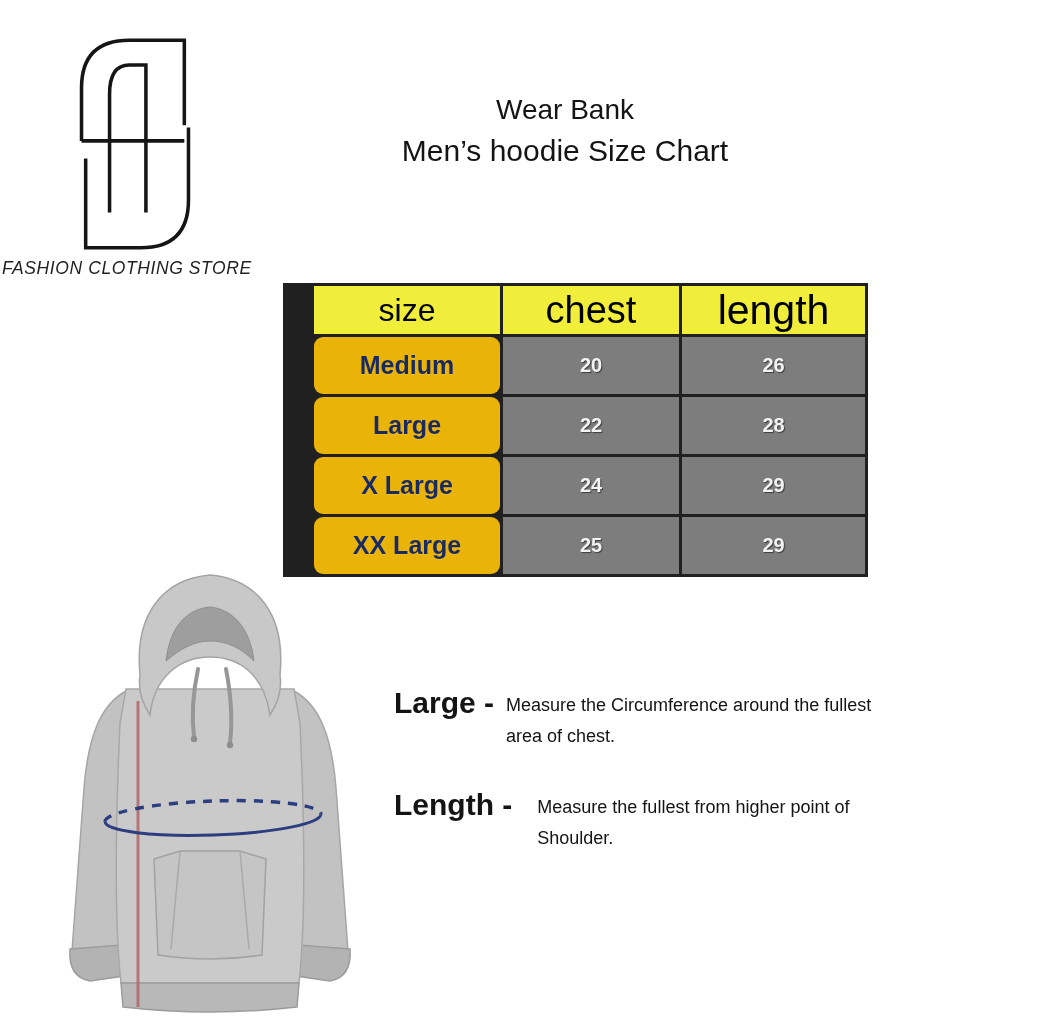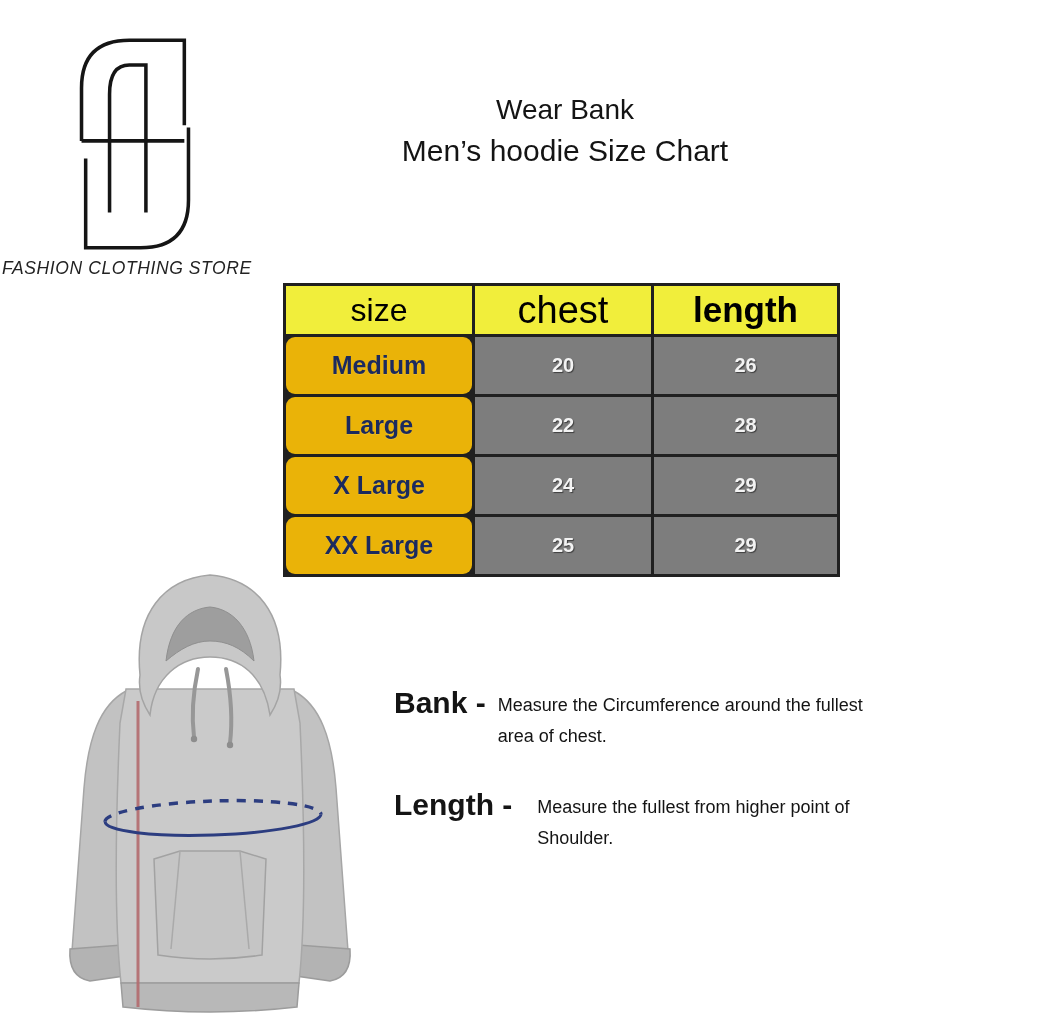--- a/index.html
+++ b/index.html
@@ -31,29 +31,30 @@
 
   
   .size-table {
     left: 283px; top: 283px;
     display: grid;
     grid-template-columns: 186px 176px 183px;
     grid-template-rows: 48px 57px 57px 57px 57px;
     gap: 3px;
     background: #202020;
     border: 3px solid #202020;
+    padding-left: 28px;
   }
   .cell {
     display: flex; align-items: center; justify-content: center;
     overflow: hidden;
   }
   .head-cell { background: #f1ee3b; color: #000000; }
   .head-size   { font-size: 32px; }
   .head-chest  { font-size: 38px; }
-  .head-length { font-size: 35px; font-weight: bold; }
+  .head-length { font-size: 41px; }
   .size-cell {
     background: #eab308;
     color: #1b2a5e;
     font-weight: bold;
     font-size: 25px;
     text-shadow: 0 1px 0 rgba(255,255,255,0.12);
     border-radius: 9px;
   }
   .value-cell {
     background: #7d7d7d;
@@ -147,21 +148,21 @@
     <path d="M 108 138 L 108 444" fill="none" stroke="#b26a6e" stroke-width="3" opacity="0.9"></path>
 
     <g transform="rotate(-2 183 255)">
       <path d="M 75 255 A 108 17 0 0 1 291 255" fill="none" stroke="#2c3d80" stroke-width="3.5" stroke-dasharray="9 8"></path>
       <path d="M 75 255 A 108 17 0 1 0 291 255" fill="none" stroke="#2c3d80" stroke-width="3"></path>
     </g>
   </svg>
 </div>
 
 <div class="abs instr instr-chest">
-  <div class="instr-label">Bank -</div>
+  <div class="instr-label">Large -</div>
   <div class="instr-lines">
     <div class="instr-line1">Measure the Circumference around the fullest</div>
     <div class="instr-line2">area of chest.</div>
   </div>
 </div>
 
 <div class="abs instr instr-length">
   <div class="instr-label">Length -</div>
   <div class="instr-lines">
     <div class="instr-line1">Measure the fullest from higher point of</div>

